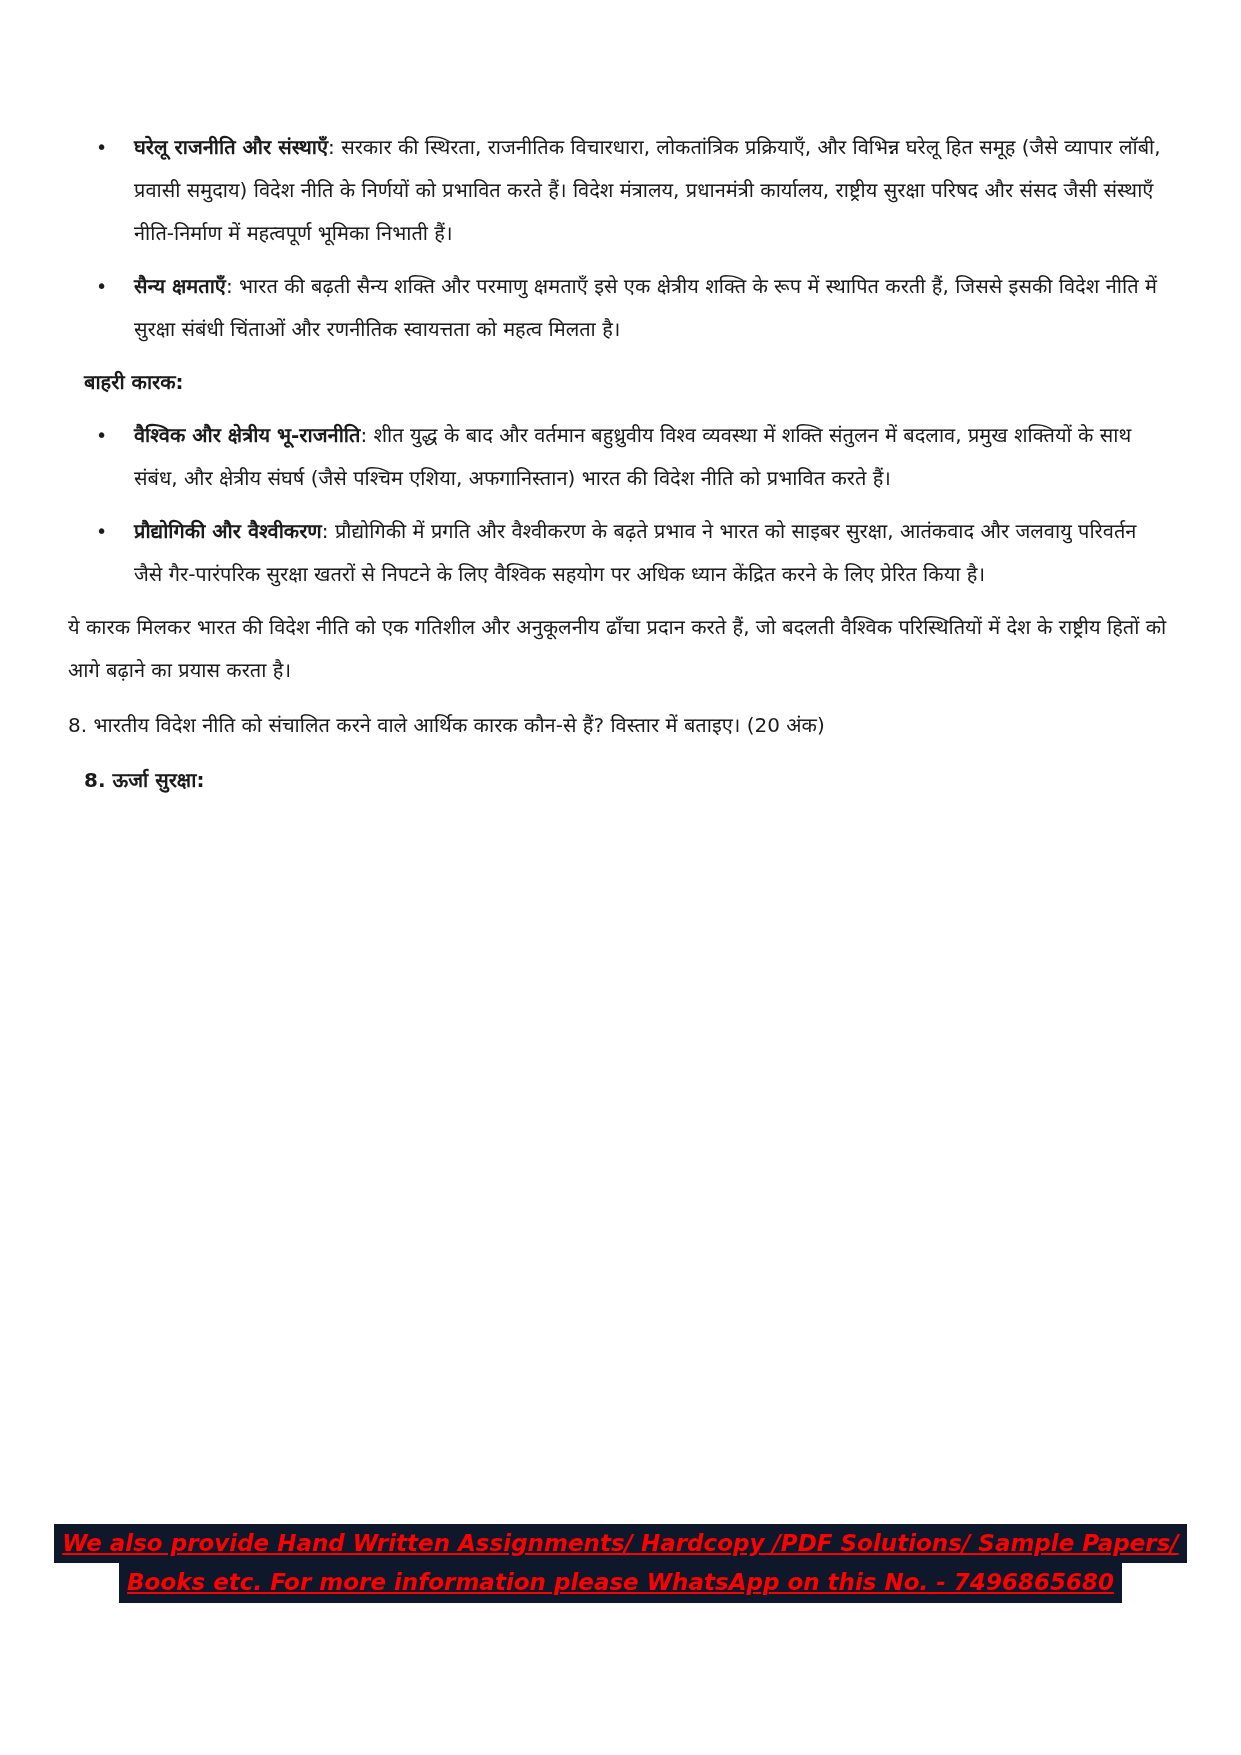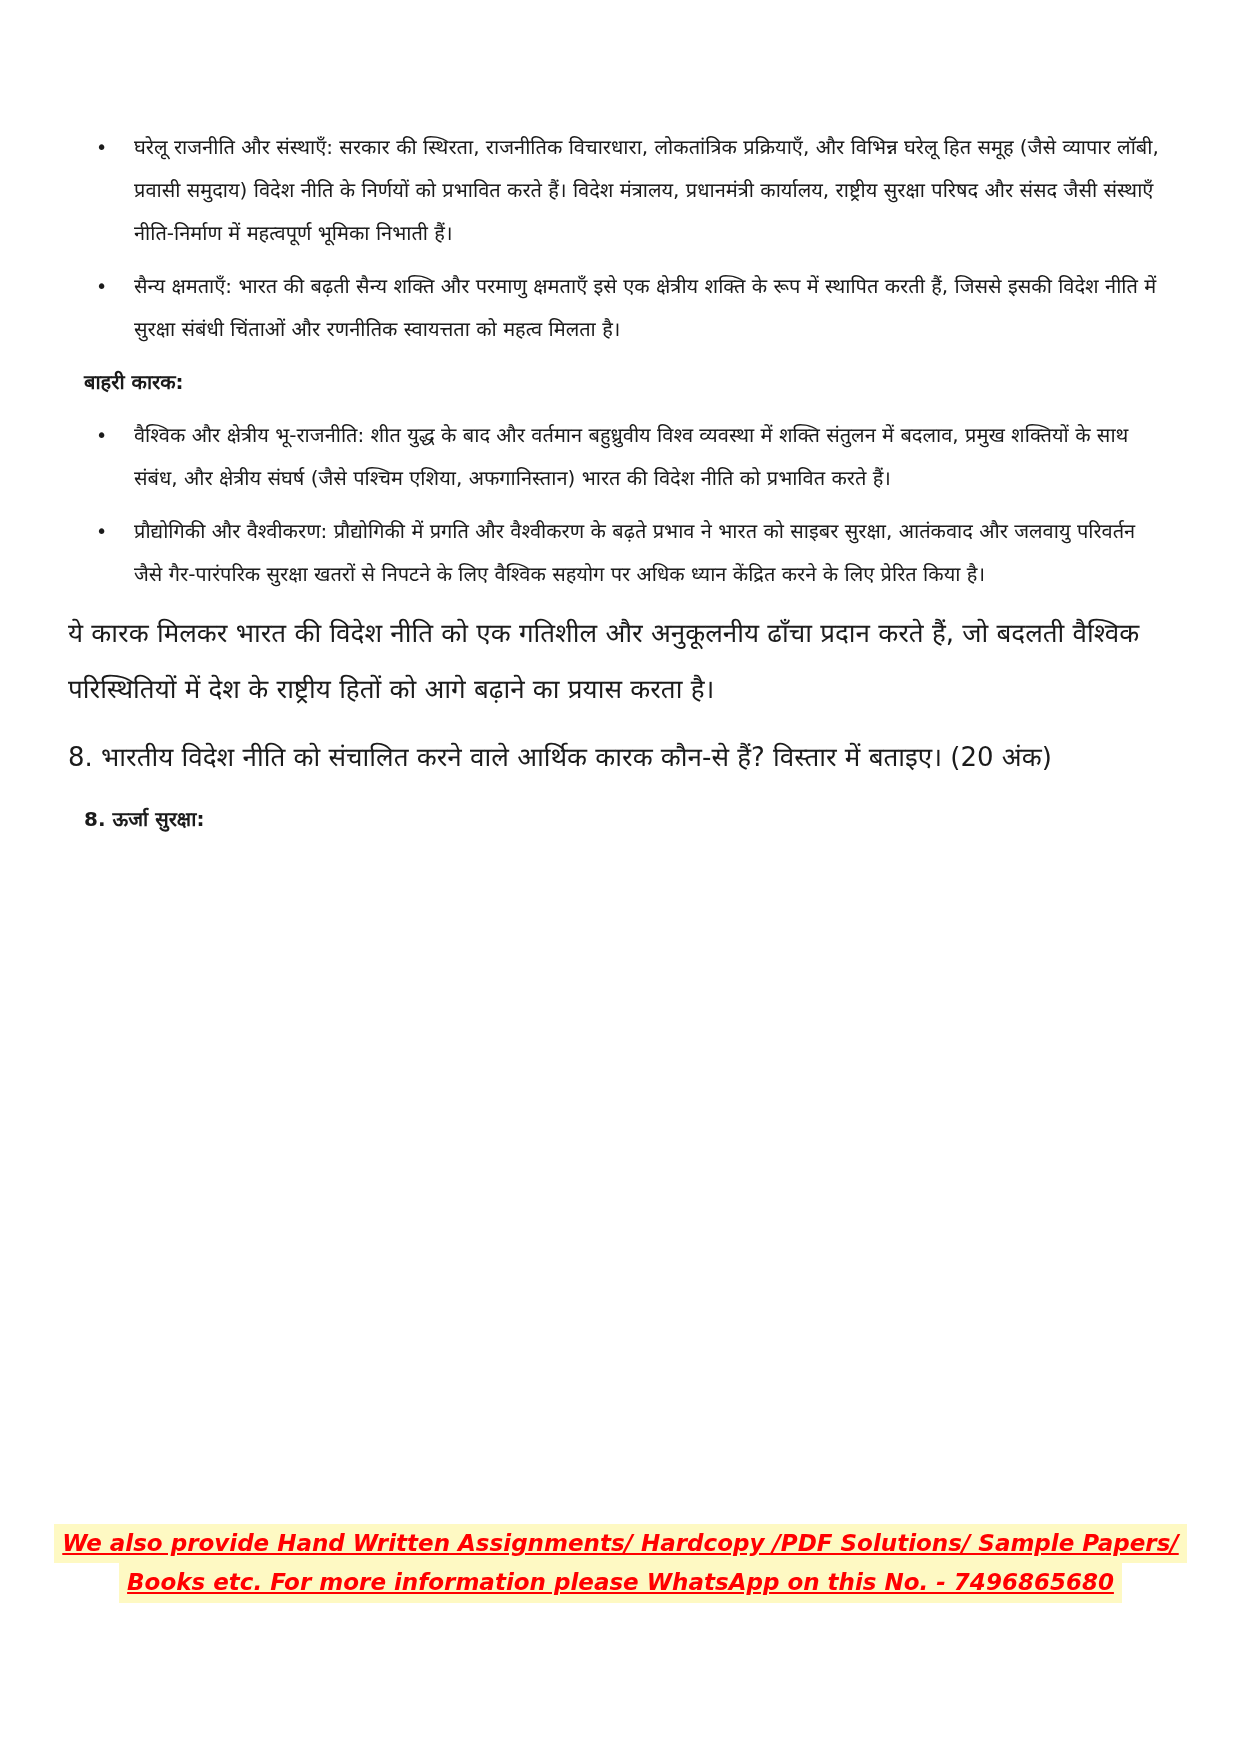--- a/index.html
+++ b/index.html
@@ -30,43 +30,43 @@
     text-align: left;
   }
   .bullet-item::before {
     content: "•";
     position: absolute;
     left: 28px;
     top: 1px;
     font-size: 19px;
     color: #1b1b1b;
   }
-  .lead { font-weight: normal; text-align: right; }
+  .lead { font-weight: bold; text-align: right; }
   .section-heading {
     font-size: 20px;
     font-weight: bold;
     line-height: 2.15;
     margin: 10px 0 10px 16px;
   }
   .para {
-    font-size: 26px;
+    font-size: 20px;
     line-height: 2.15;
     margin: 10px 0 12px 0;
   }
   .footer {
     position: absolute;
     left: 0;
     right: 0;
     top: 1524px;
     text-align: center;
   }
   .footer-row { line-height: 1.62; }
   .footer-line {
     display: inline-block;
-    background: #fef9c3;
+    background: #0f172a;
     color: #ff0000;
     font-weight: bold;
     font-style: italic;
     font-size: 23px;
     text-decoration: underline;
     padding: 1px 8px;
   }
 </style>
 </head>
 <body>

